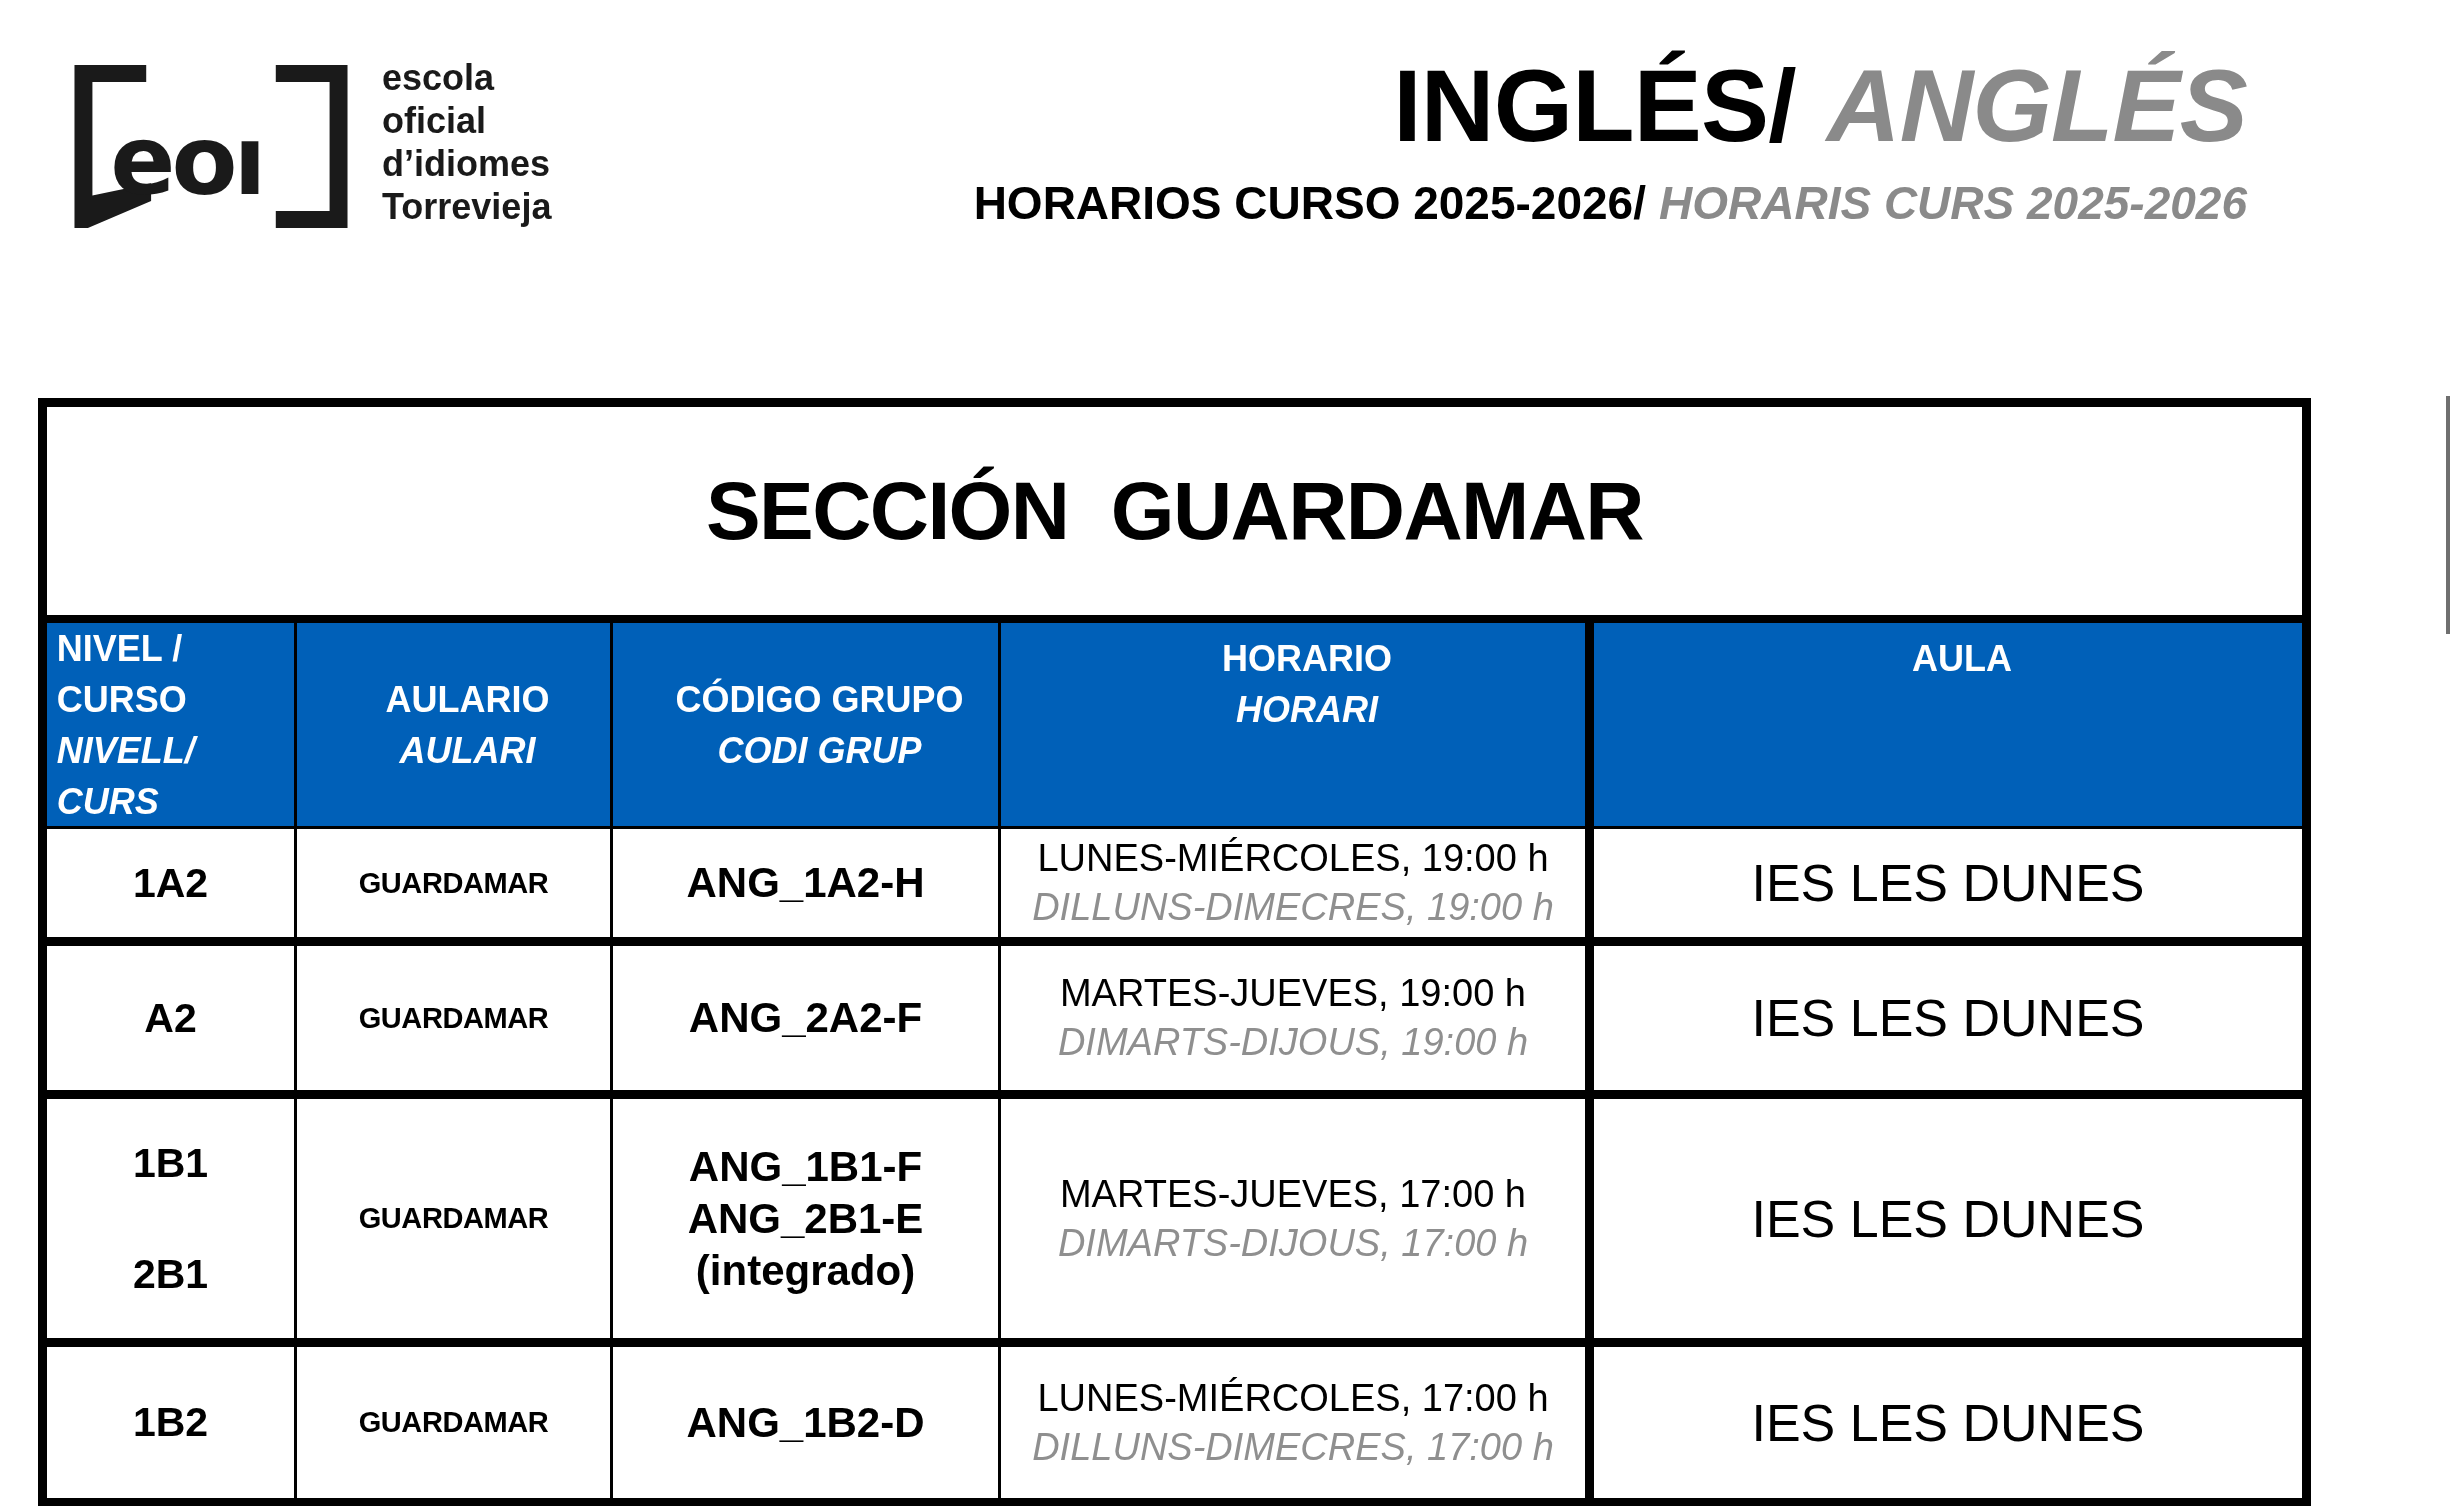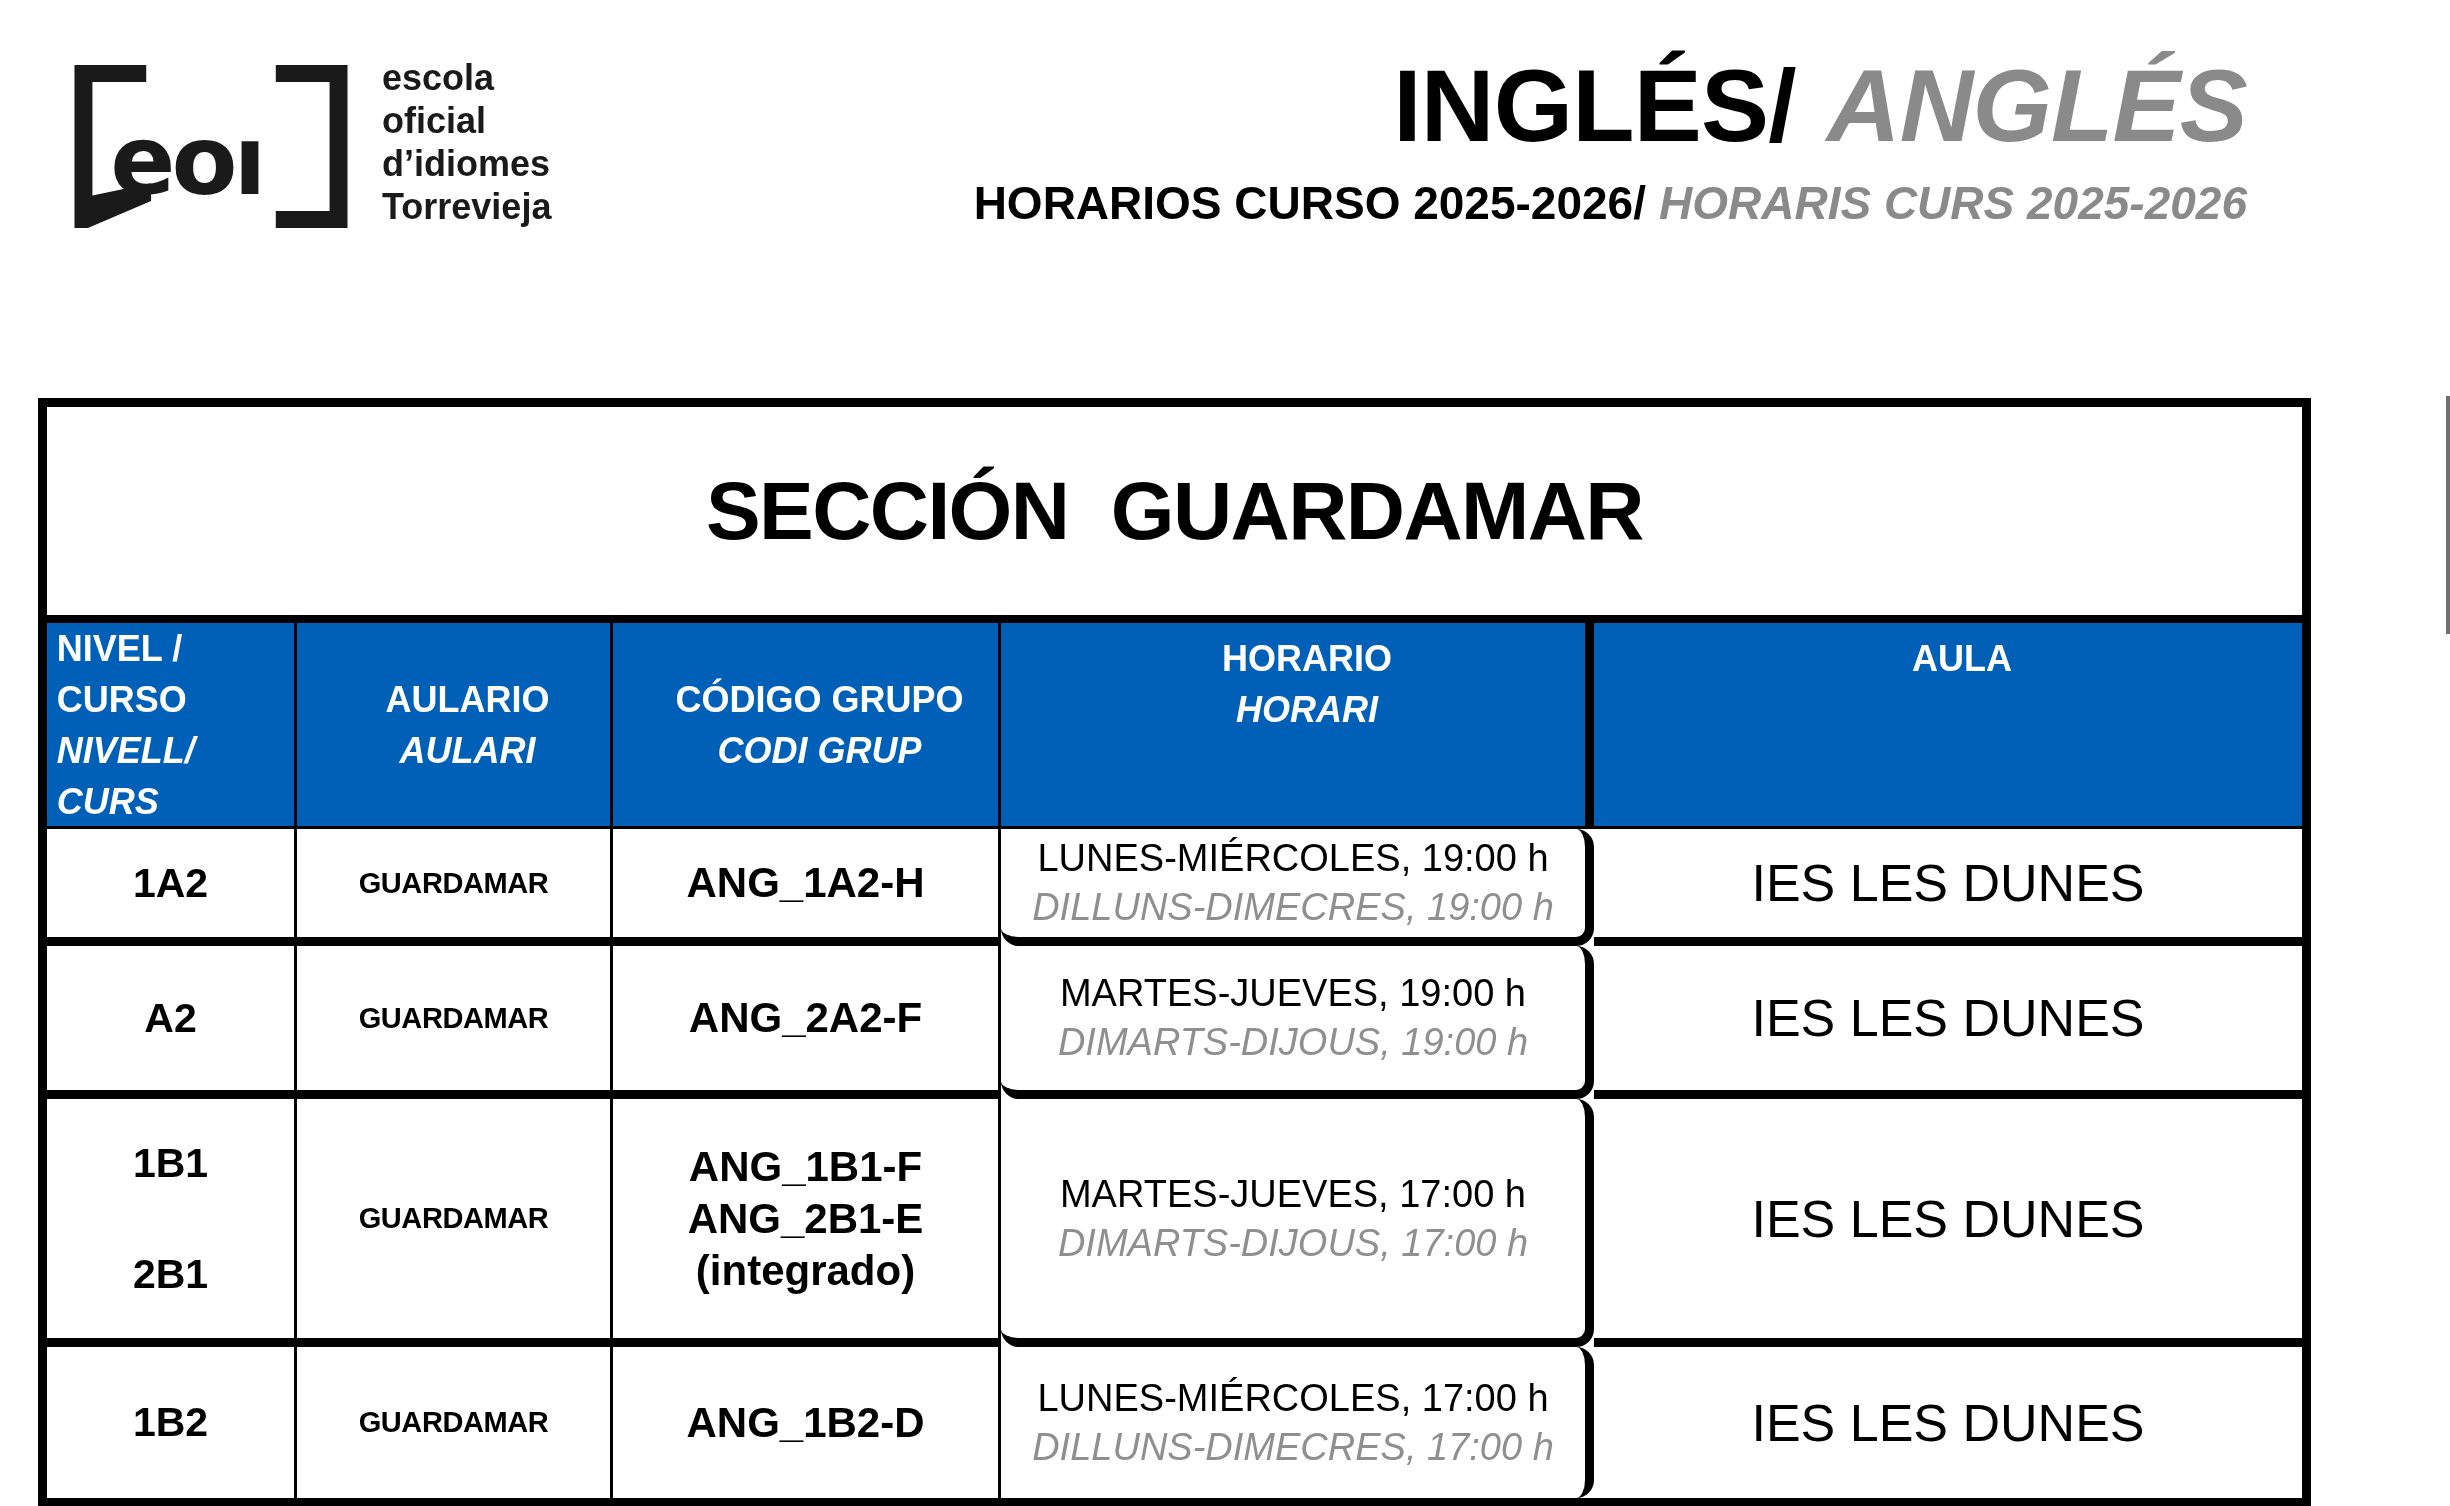--- a/index.html
+++ b/index.html
@@ -44,21 +44,21 @@
   .hc-top { justify-content:flex-start; padding-top:9.8px; }
 
   .br4  { border-right:3.3px solid #000; }
   .br11 { border-right:9px solid #000; }
   .rb   { border-bottom:9.8px solid #000; }
 
   .nivel-cell  { font-size:41px; font-weight:bold; }
   .nivel-gap   { gap:64px; }
   .aulario-cell{ font-size:29px; font-weight:bold; letter-spacing:-0.4px; }
   .codigo-cell { font-size:42px; font-weight:bold; line-height:52px; }
-  .horario-cell{ font-size:38px; line-height:49px;border-radius:18px; }
+  .horario-cell{ font-size:38px; line-height:49px; }
   .horario-va  { color:#8f8f8f; font-style:italic; }
   .aula-cell   { font-size:52px; font-weight:normal; }
 
   
   .edge-strip { position:absolute; right:0; top:396px; width:4.1px; height:238px; background:#6f6f6f; }
 </style>
 </head>
 <body>
 
 <div>

